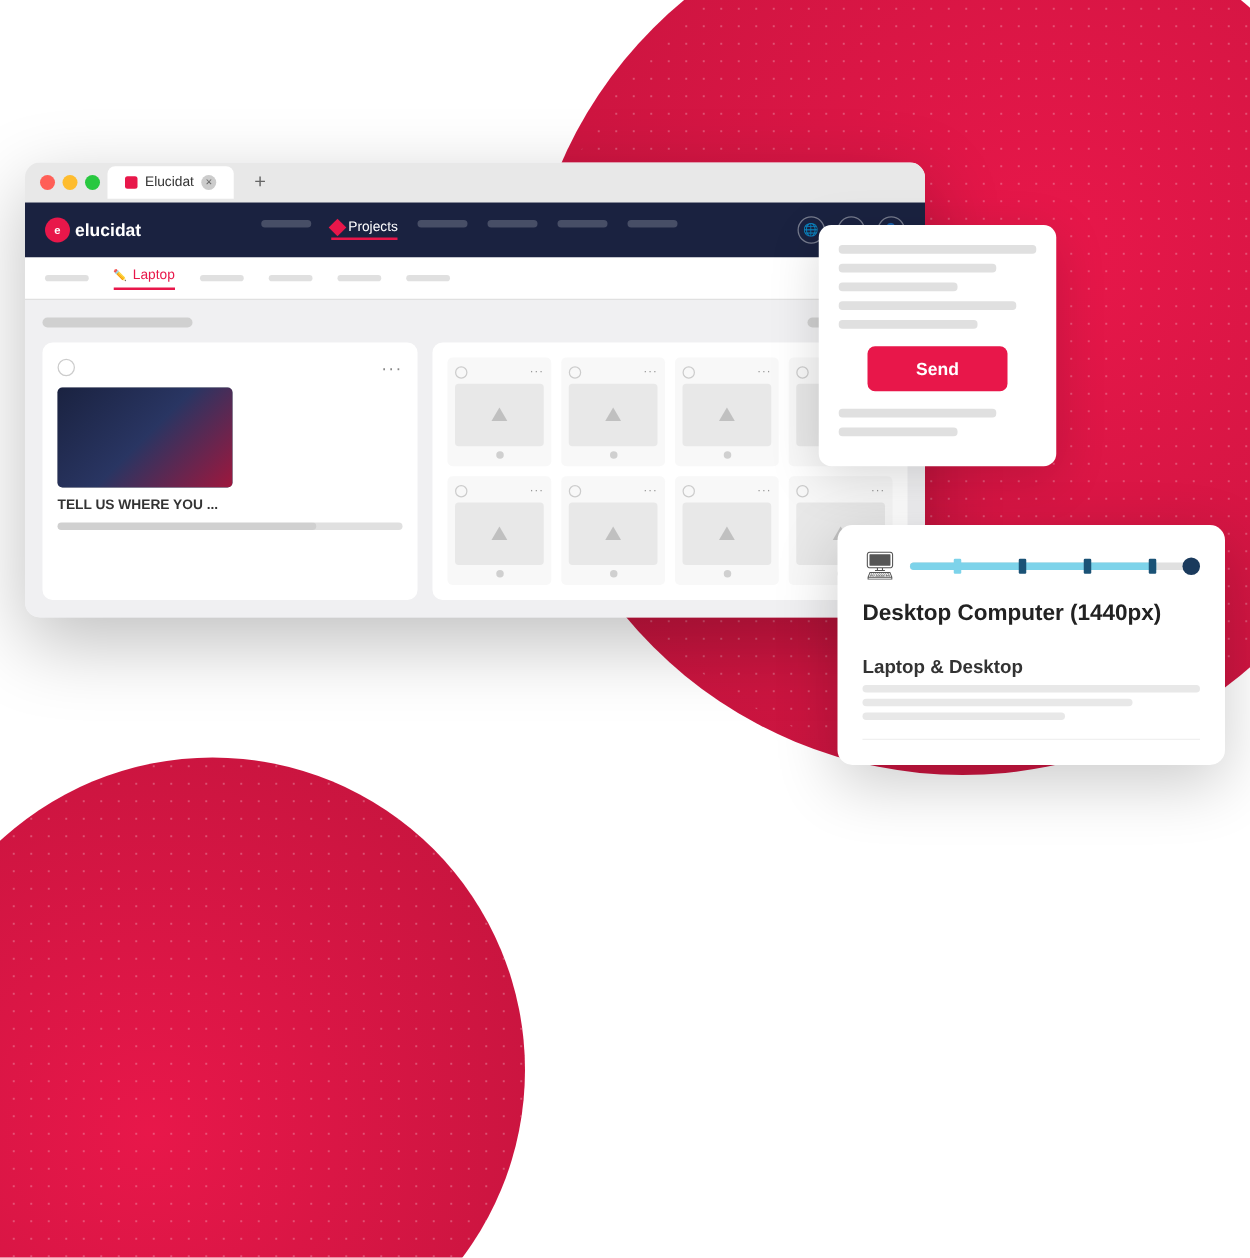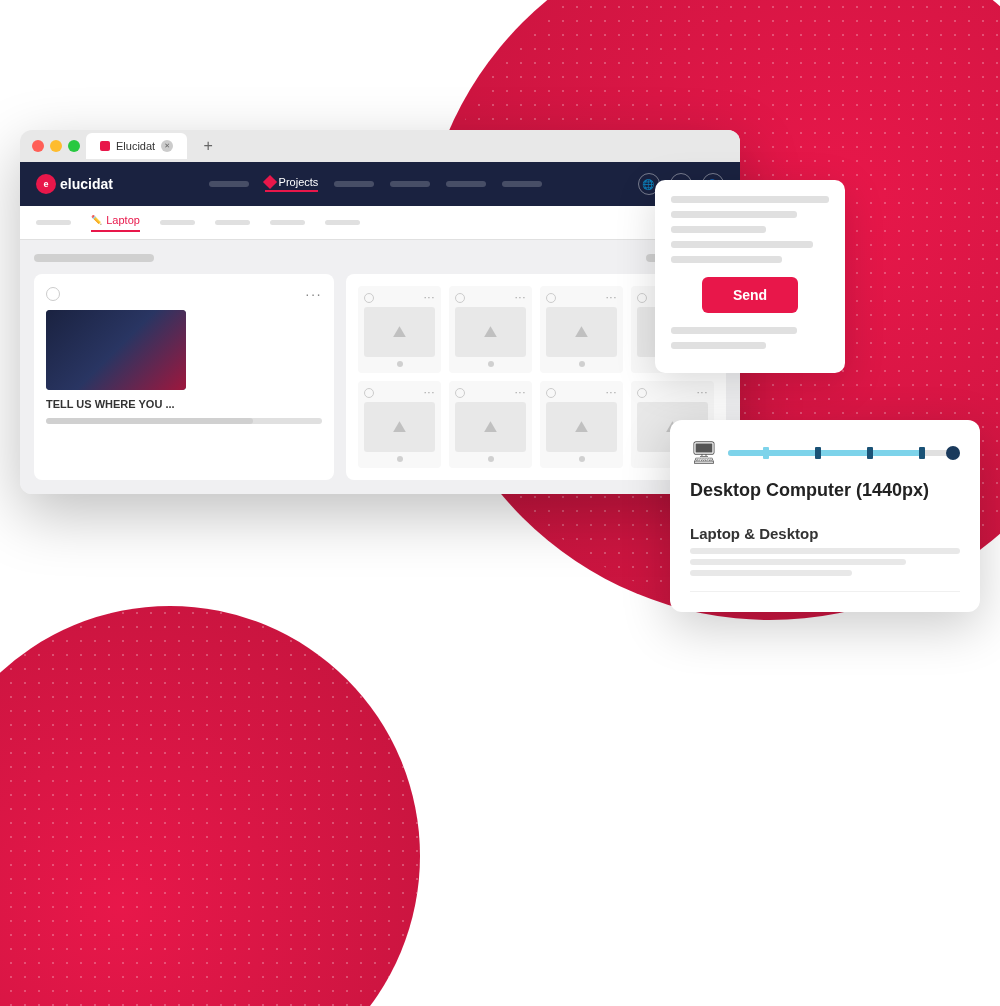--- a/index.html
+++ b/index.html
@@ -130,21 +130,21 @@
       border-radius: 50%;
       display: flex; align-items: center; justify-content: center;
       font-size: 9px; color: white; font-weight: bold;
     }
     .logo-text {
       color: #fff;
       font-size: 14px;
       font-weight: 600;
     }
     .nav-items {
-      display: flex; align-items: center; gap: 16px;
+      display: flex; gap: 16px;
     }
     .nav-item {
       color: rgba(255,255,255,0.6);
       font-size: 11px;
       display: flex; align-items: center; gap: 4px;
     }
     .nav-item.active {
       color: #fff;
       border-bottom: 2px solid #e8174a;
       padding-bottom: 2px;
@@ -369,21 +369,21 @@
       background: #e8174a;
       color: #fff;
       border: none;
       border-radius: 6px;
       padding: 10px 16px;
       font-size: 14px;
       font-weight: 600;
       cursor: pointer;
       display: block;
       margin: 14px auto;
-      width: 96px;
+      width: 112px;
     }
 
     
     .panel-device {
       position: absolute;
       top: 420px;
       right: 20px;
       width: 310px;
       background: #fff;
       border-radius: 12px;

